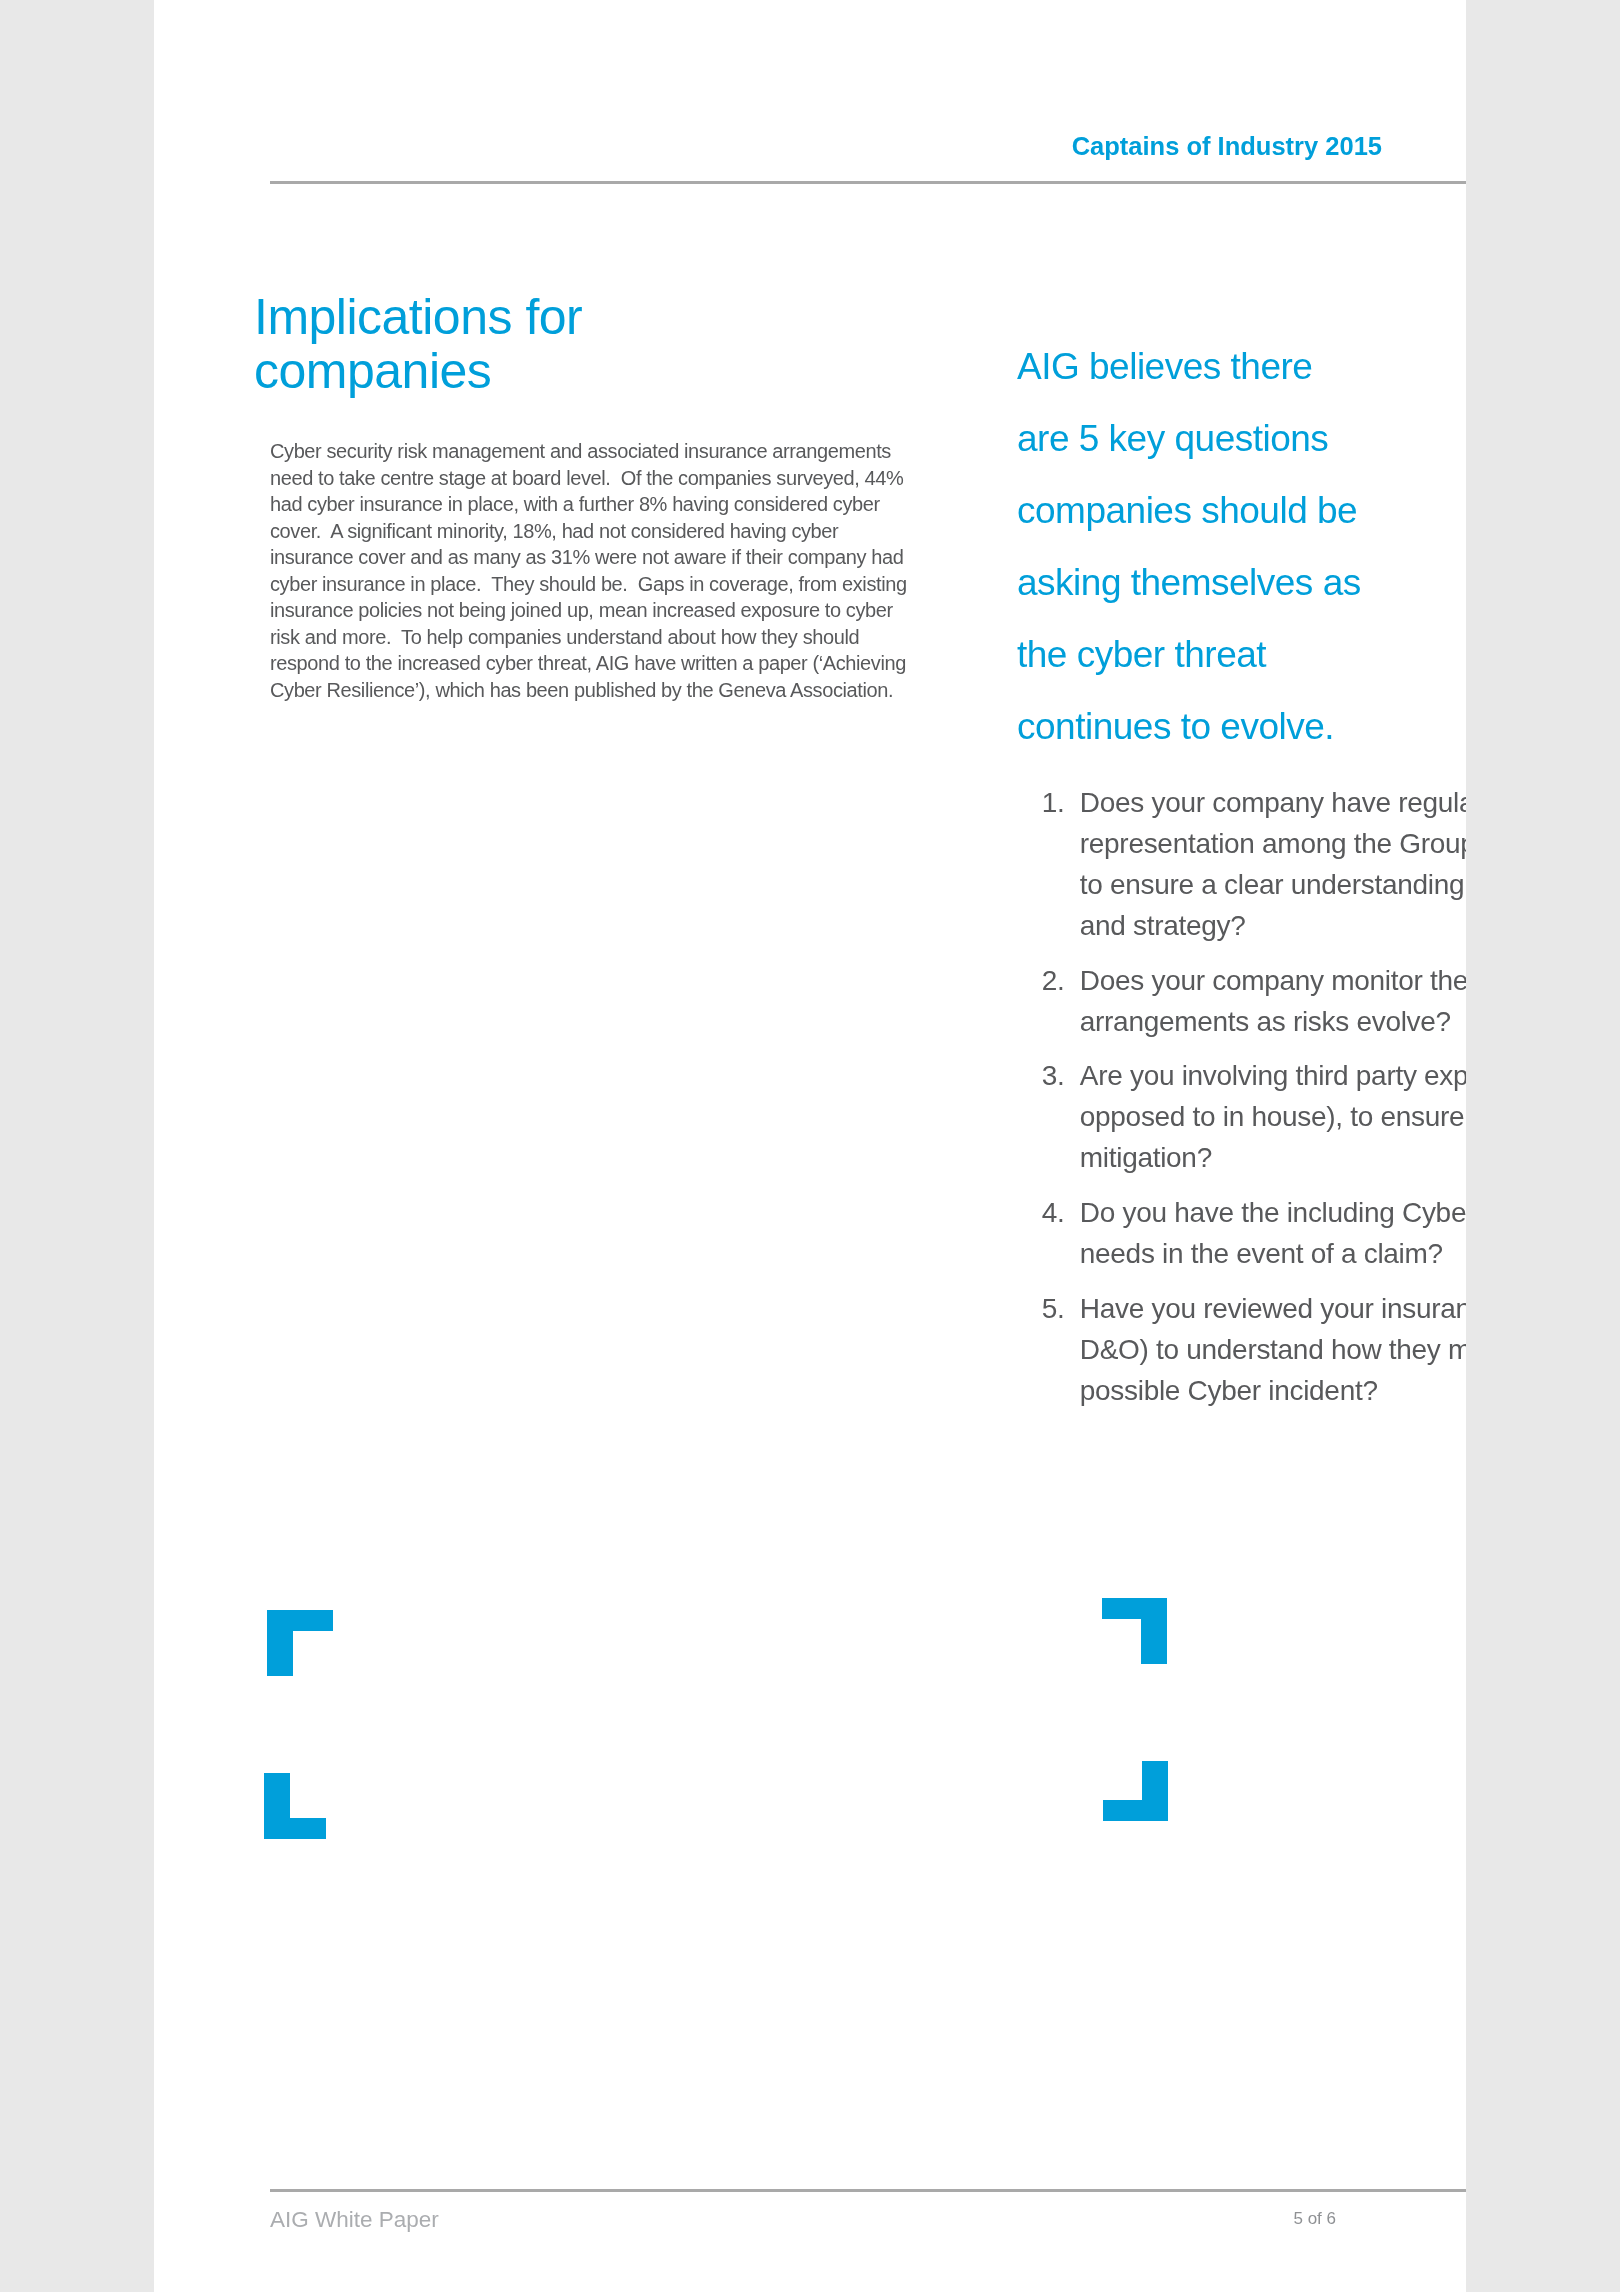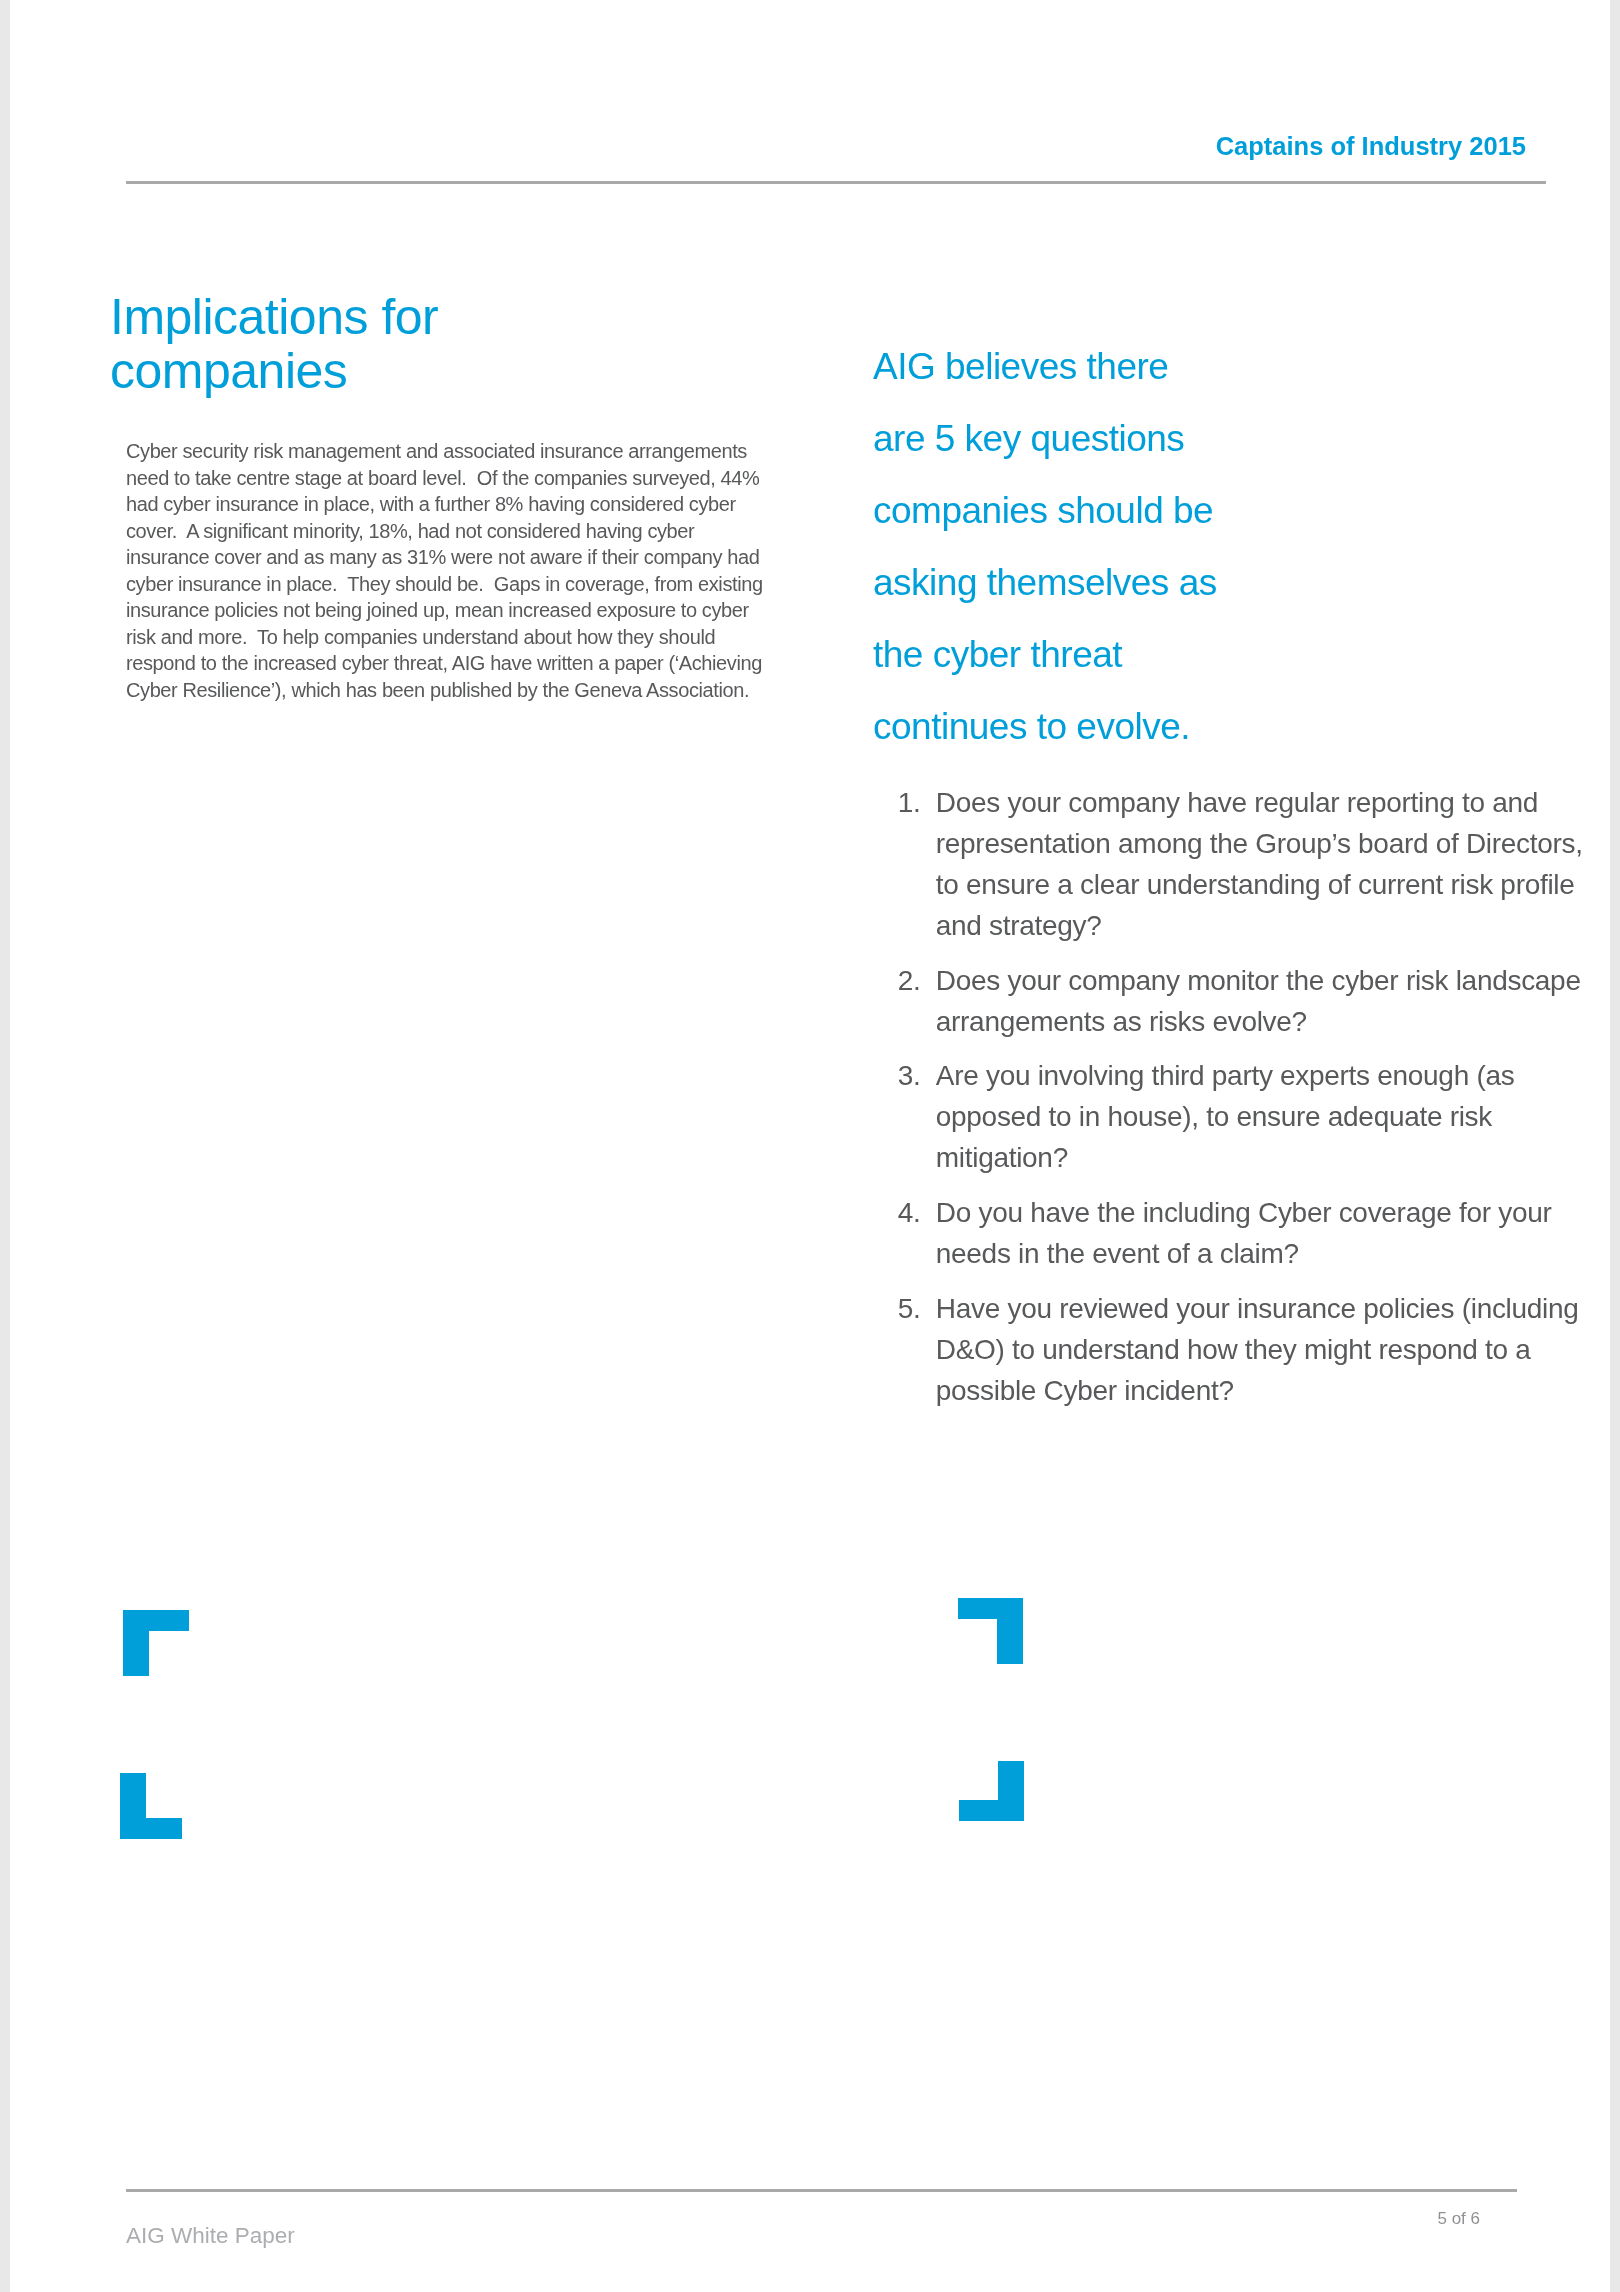--- a/index.html
+++ b/index.html
@@ -1,18 +1,18 @@
 <!DOCTYPE html>
 <html style="--accent_blue: #009FDA; --body_gray: #58595B; --muted_gray: #ABADB0; --page_number_gray: #8F9194; --rule_gray: #A9A9A9;"><head>
 <meta charset="utf-8">
 <style>
   html, body { margin: 0; padding: 0; background: #e8e8e8; }
   .page {
     position: relative;
-    width: 1600px;
+    width: 1312px;
     height: 2293px;
     margin: 0 auto;
     background: #ffffff;
     font-family: "Liberation Sans", sans-serif;
     overflow: hidden;
   }
   .header-title {
     position: absolute;
     top: 132px;
     right: 84px;
@@ -109,21 +109,20 @@
     width: 1391px;
     height: 2.9px;
     background: var(--rule_gray);
   }
   .footer-left {
     position: absolute;
     top: 2207px;
     left: 116px;
     font-size: 22.5px;
     color: var(--muted_gray);
-    margin-top: 16px;
   }
   .footer-right {
     position: absolute;
     top: 2209px;
     right: 130px;
     font-size: 17px;
     color: var(--page_number_gray);
   }
 </style>
 </head>

